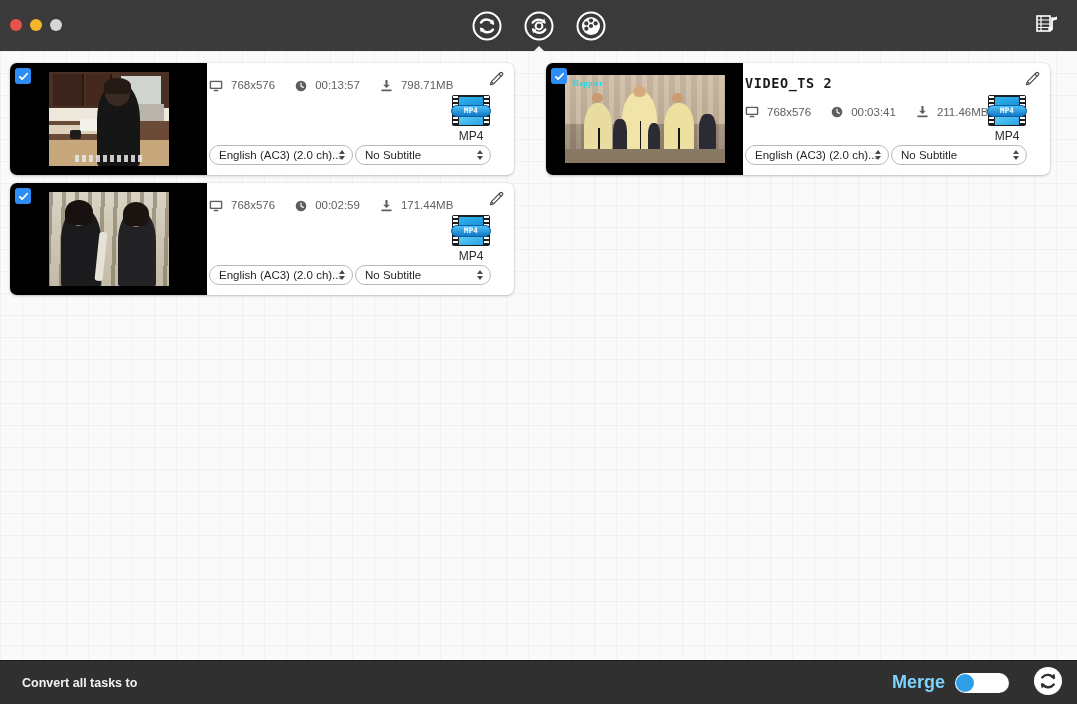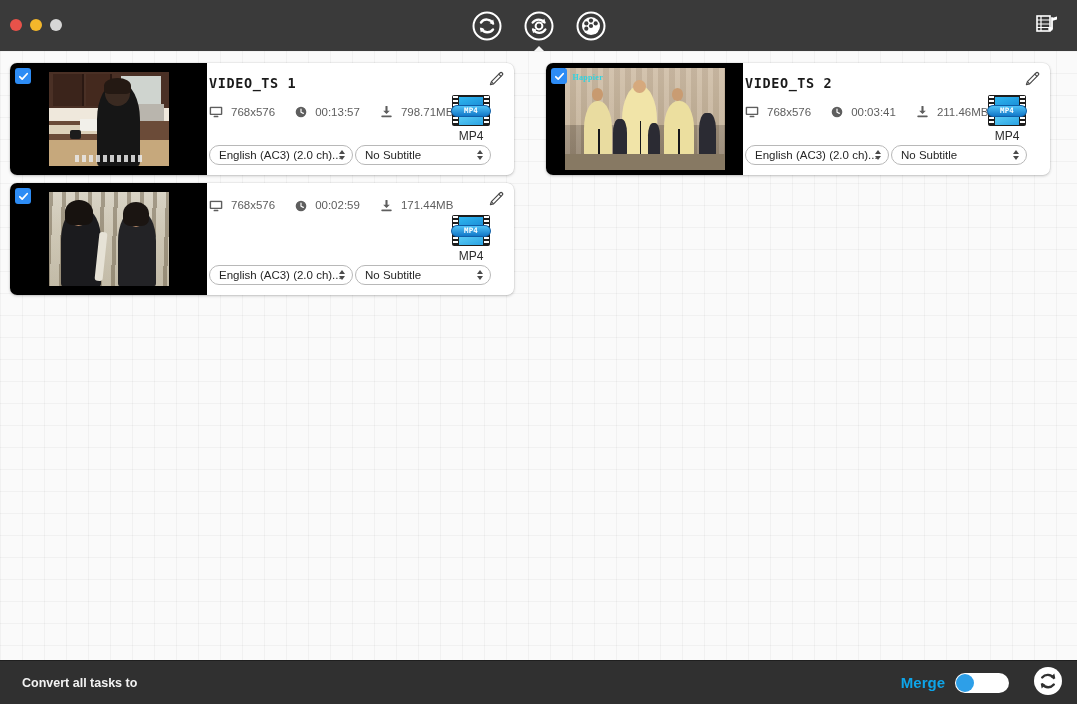--- a/index.html
+++ b/index.html
@@ -108,21 +108,21 @@
     cursor: pointer;
     z-index: 4;
   }
   .checkbox svg { display:block; }
 
   .thumb {
     width: 120px; height: 94px;
     position: relative;
     overflow: hidden;
   }
-  .thumb.wide { width: 160px; height: 102px; }
+  .thumb.wide { width: 160px; height: 88px; }
 
   
   .scene-kitchen { width:100%; height:100%; position:relative;
     background:
       linear-gradient(#4a3025 0%, #4a3025 38%, #efe8dc 38%, #efe8dc 52%, #6b4b38 52%, #6b4b38 72%, #c6a87c 72%, #c6a87c 100%);
   }
   .k-cab-a { position:absolute; left:4%; top:2%; width:26%; height:34%; background:#3b241b; border-right:2px solid #2a1812; }
   .k-cab-b { position:absolute; left:31%; top:2%; width:22%; height:34%; background:#44291e; border-right:2px solid #2a1812; }
   .k-win   { position:absolute; left:60%; top:4%; width:34%; height:30%; background:#cfd4cf; }
   .k-win2  { position:absolute; left:74%; top:34%; width:22%; height:18%; background:#b9b5ad; }
@@ -297,21 +297,21 @@
     width: 180px; height: 21px;
     border: 1px solid #8f8f8f;
     border-radius: 4px;
     background: #ffffff;
     display: flex; align-items: center;
     padding: 0 22px 0 8px;
     font-size: 12px; color: #1d1d1d;
     cursor: pointer;
   }
   .spacer { flex: 1 1 auto; }
-  .merge-label { color: #0ea5e9; font-size: 15px; font-weight: bold; margin-right: 10px; }
+  .merge-label { color: #7dd3fc; font-size: 18px; font-weight: bold; margin-right: 10px; }
   .toggle {
     width: 54px; height: 20px;
     border-radius: 10px;
     background: #ffffff;
     position: relative;
     cursor: pointer;
     margin-right: 22px;
   }
   .toggle .knob {
     position: absolute; left: 1px; top: 1px;
@@ -422,21 +422,20 @@
 
         <div class="body">
           <div class="edit-pencil">
             <svg width="16" height="16" viewBox="0 0 16 16">
               <path d="M2.4 13.6 L3.4 10.6 L10.8 3.2 L13.0 5.4 L5.6 12.8 Z" fill="none" stroke="#4a4a4a" stroke-width="1.2" stroke-linejoin="round"></path>
               <path d="M10.8 3.2 L12.0 2.0 a1.5 1.5 0 0 1 2.2 2.2 L13.0 5.4" fill="none" stroke="#4a4a4a" stroke-width="1.2"></path>
               <path d="M3.4 10.6 L5.6 12.8" stroke="#4a4a4a" stroke-width="1.1"></path>
             </svg>
           </div>
 
-          <div class="title">VIDEO_TS 1</div>
 
           <div class="meta-row">
             <div class="meta-item">
               <span>
                 <svg width="14" height="12" viewBox="0 0 14 12">
                   <rect x="0.7" y="0.7" width="12.6" height="8.4" rx="1" fill="#5e5e5e"></rect>
                   <rect x="2.1" y="2.1" width="9.8" height="5.6" fill="#ffffff"></rect>
                   <rect x="4.6" y="9.8" width="4.8" height="1.5" rx="0.5" fill="#5e5e5e"></rect>
                 </svg>
               </span>

